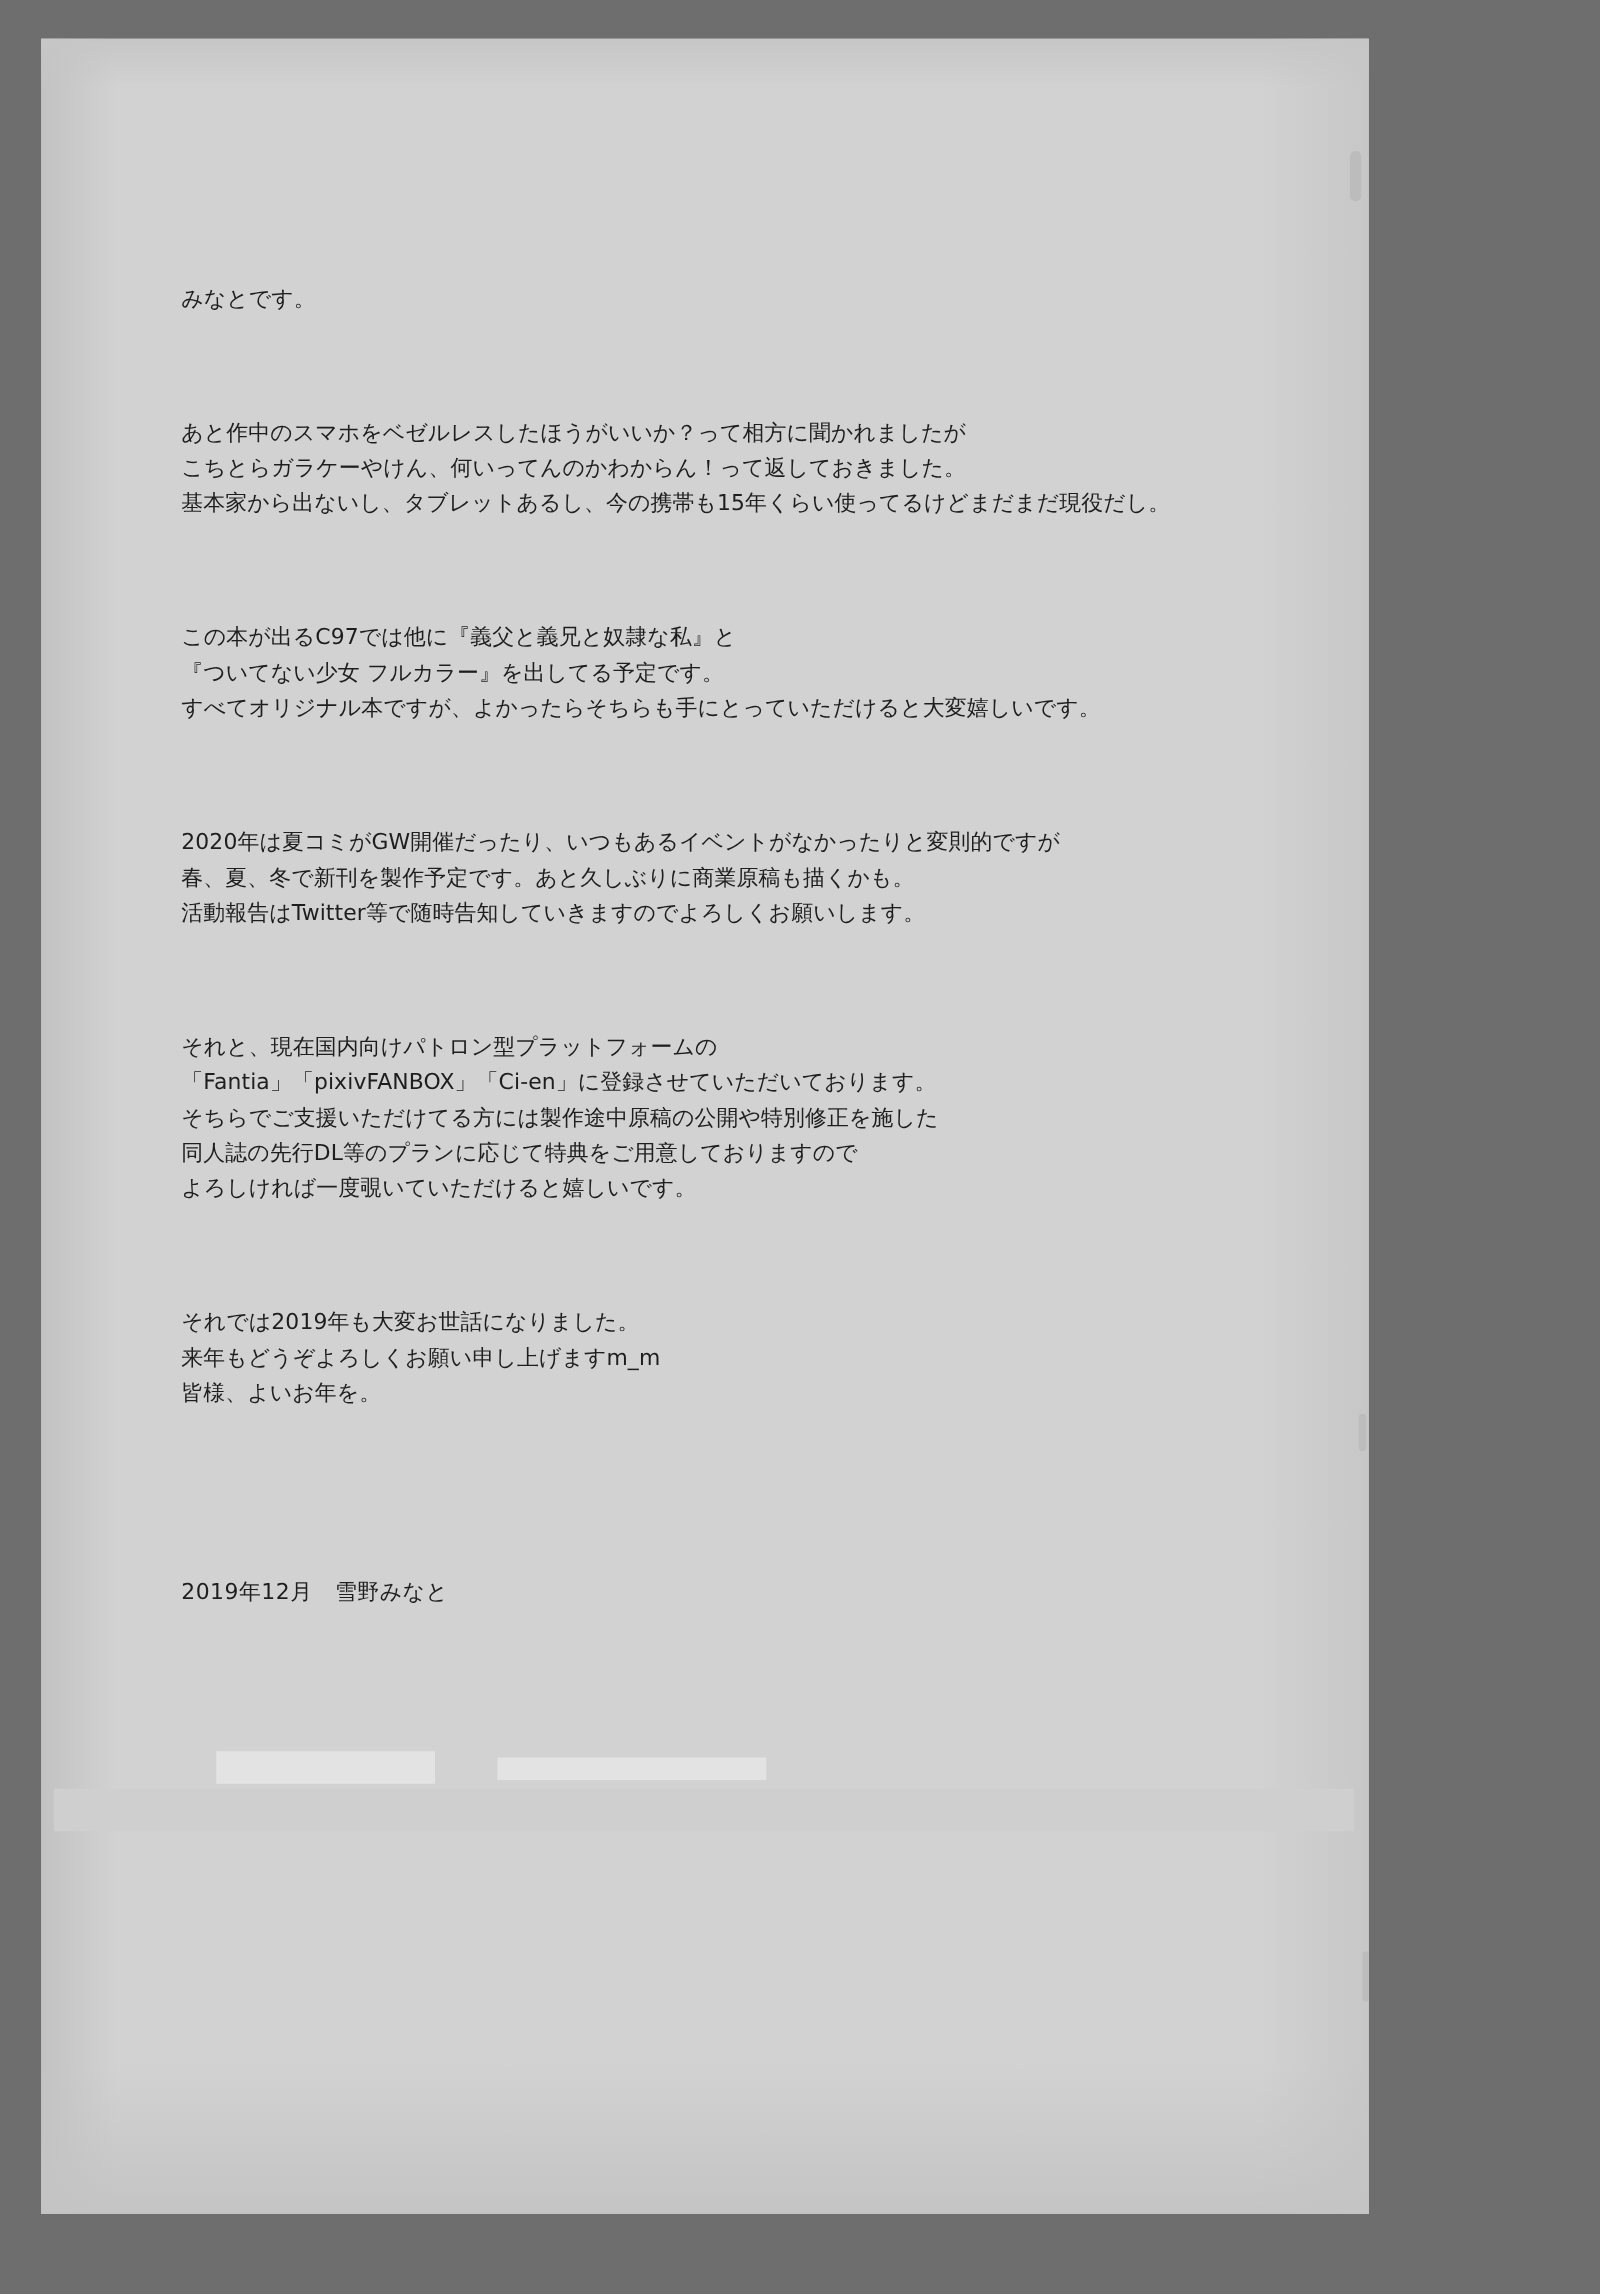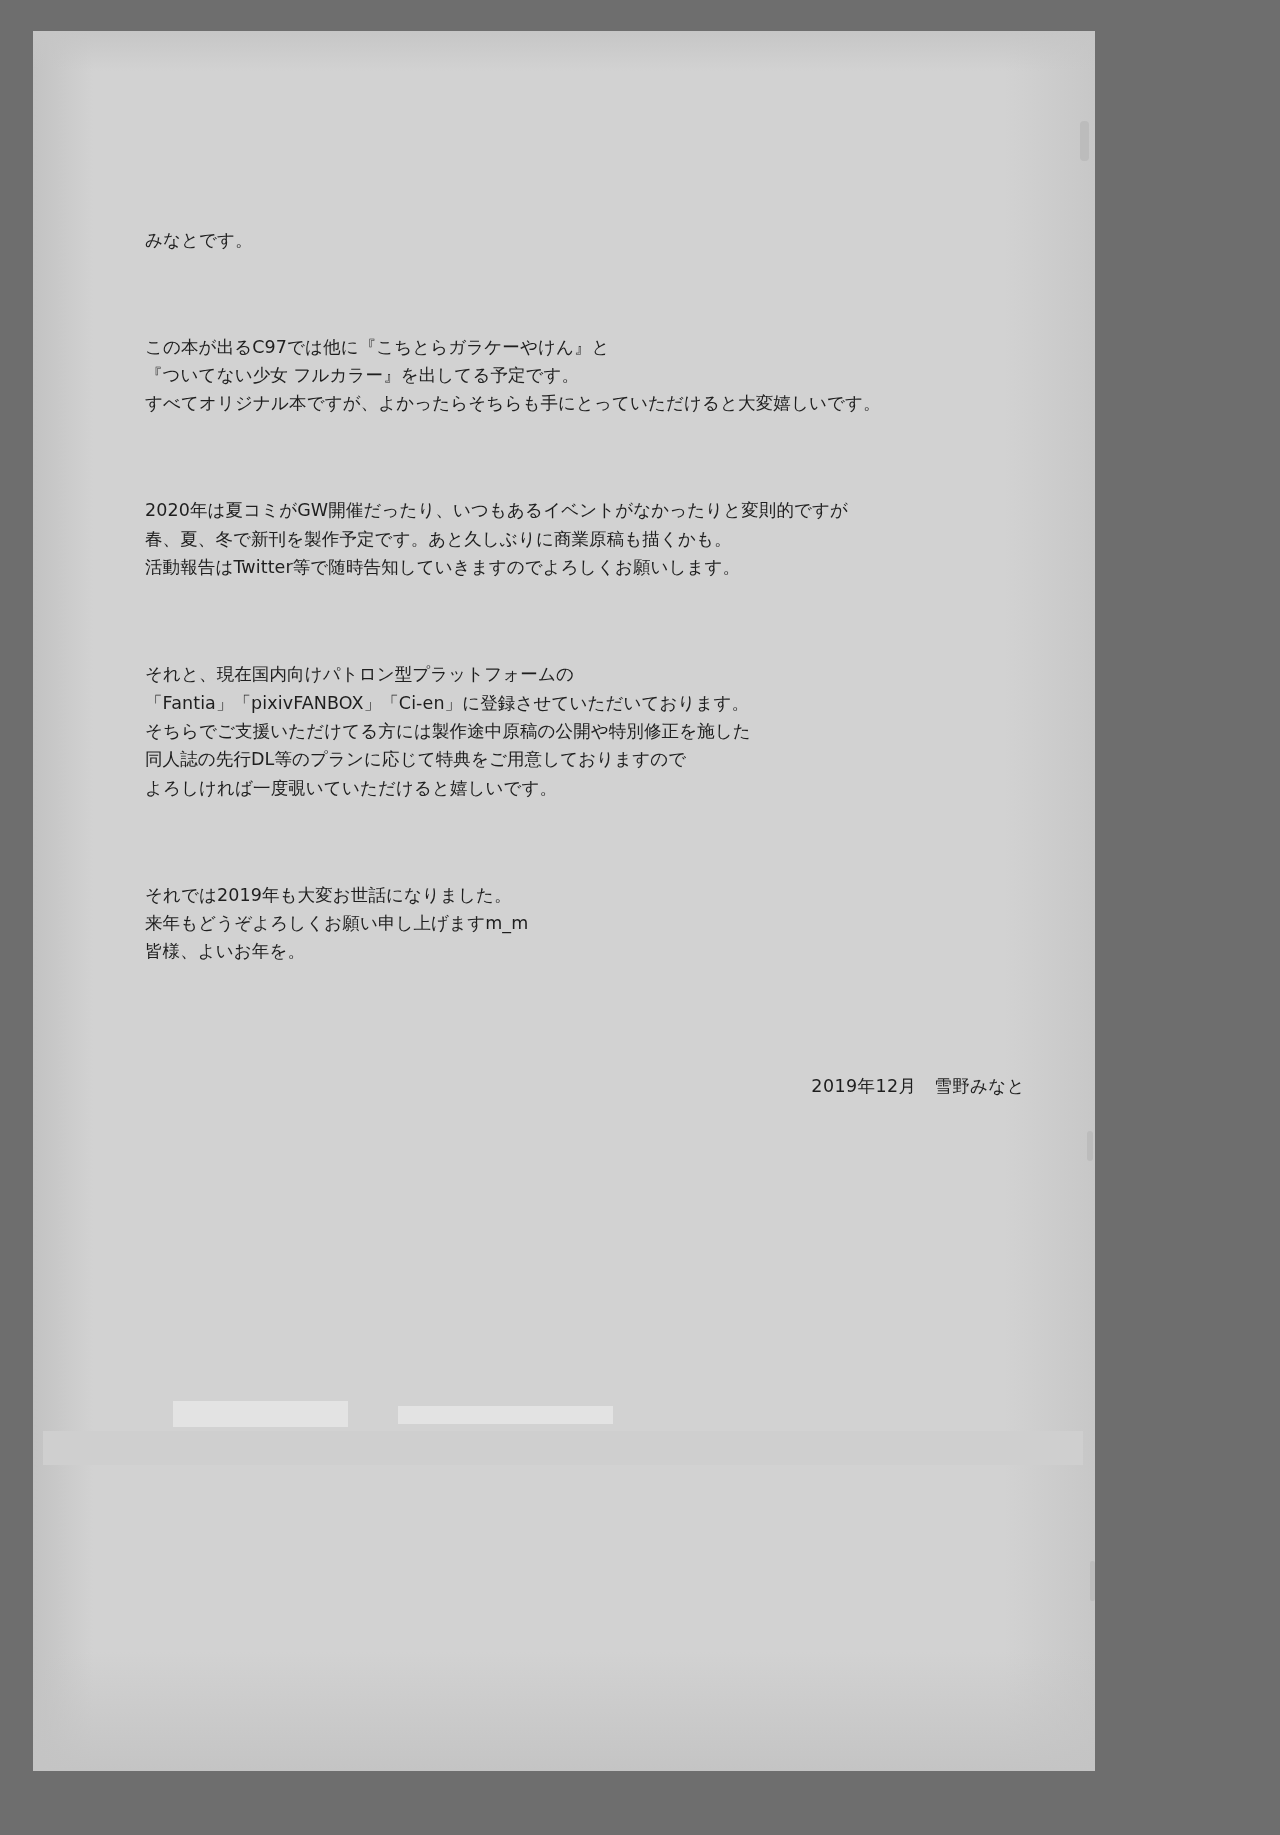--- a/index.html
+++ b/index.html
@@ -95,23 +95,22 @@
     color: #1e1e1e;
     font-size: 17.5px;
     line-height: 1.62;
     letter-spacing: 0.1px;
     white-space: pre-wrap;
   }
   .para {
     margin: 0 0 22px 0;
   }
   .signature {
-    margin-top: 28px;
+    margin-top: 52px;
     letter-spacing: 0.4px;
-    text-align: right;
   }
 </style>
 </head>
 <body>
 
 <div class="page-frame">
   <div class="scan-page">
 
     <div class="scan-shade-left"></div>
     <div class="scan-shade-right"></div>
@@ -121,21 +120,24 @@
     <div class="edge-mark m1"></div>
     <div class="edge-mark m2"></div>
     <div class="edge-mark m3"></div>
 
     <div class="bottom-strip s3"></div>
     <div class="bottom-strip s1"></div>
     <div class="bottom-strip s2"></div>
 
     <div class="afterword">
       <p class="para">みなとです。</p>
-      <p class="para">この本が出るC97では他に『こちとらガラケーやけん』と
+      <p class="para">あと作中のスマホをベゼルレスしたほうがいいか？って相方に聞かれましたが
+こちとらガラケーやけん、何いってんのかわからん！って返しておきました。
+基本家から出ないし、タブレットあるし、今の携帯も15年くらい使ってるけどまだまだ現役だし。</p>
+      <p class="para">この本が出るC97では他に『義父と義兄と奴隷な私』と
 『ついてない少女 フルカラー』を出してる予定です。
 すべてオリジナル本ですが、よかったらそちらも手にとっていただけると大変嬉しいです。</p>
       <p class="para">2020年は夏コミがGW開催だったり、いつもあるイベントがなかったりと変則的ですが
 春、夏、冬で新刊を製作予定です。あと久しぶりに商業原稿も描くかも。
 活動報告はTwitter等で随時告知していきますのでよろしくお願いします。</p>
       <p class="para">それと、現在国内向けパトロン型プラットフォームの
 「Fantia」「pixivFANBOX」「Ci-en」に登録させていただいております。
 そちらでご支援いただけてる方には製作途中原稿の公開や特別修正を施した
 同人誌の先行DL等のプランに応じて特典をご用意しておりますので
 よろしければ一度覗いていただけると嬉しいです。</p>

